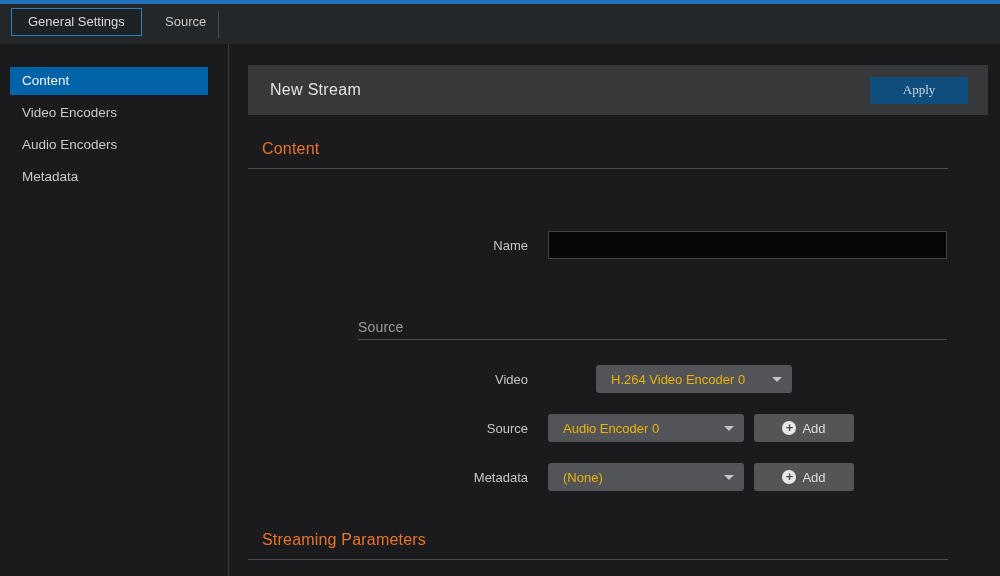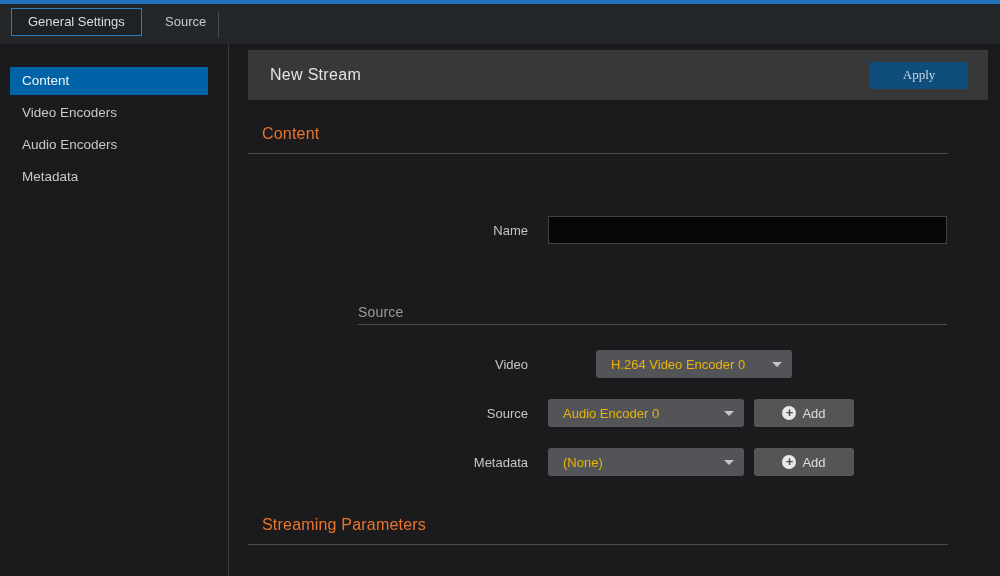--- a/index.html
+++ b/index.html
@@ -26,21 +26,21 @@
   .sidebar { position:absolute; top:44px; left:0; width:228px; bottom:0; padding-top:23px; }
   .side-item {
     width:198px; margin:0 0 4px 10px; height:28px; line-height:28px;
     padding-left:12px; font-size:13.5px; color:#c9c9c9; cursor:pointer;
   }
   .side-item.active { background:#0063a7; color:#f2f2f2; }
   .vline { position:absolute; left:228px; top:44px; bottom:0; width:1px; background:#3a3a3c; }
 
   .main { position:absolute; left:248px; top:44px; width:740px; }
   .panel-header {
-    margin-top:6px; height:50px; background:#363839;
+    margin-top:21px; height:50px; background:#363839;
     display:flex; align-items:center; justify-content:space-between;
     padding:0 20px 0 22px;
   }
   .panel-title { font-size:16px; color:#e2e2e2; letter-spacing:0.3px; }
   .apply-btn {
     width:98px; height:27px; background:#0e4d7c; border:none; border-radius:1px;
     color:#ccd6dd; font-size:13px; font-family:Liberation Serif, serif; cursor:pointer;
   }
   .section-heading { margin:25px 0 0 14px; color:#e8732a; font-size:16px; letter-spacing:0.2px; }
   .hdivider { width:700px; height:1px; background:#4c4c4e; margin-top:10px; }

